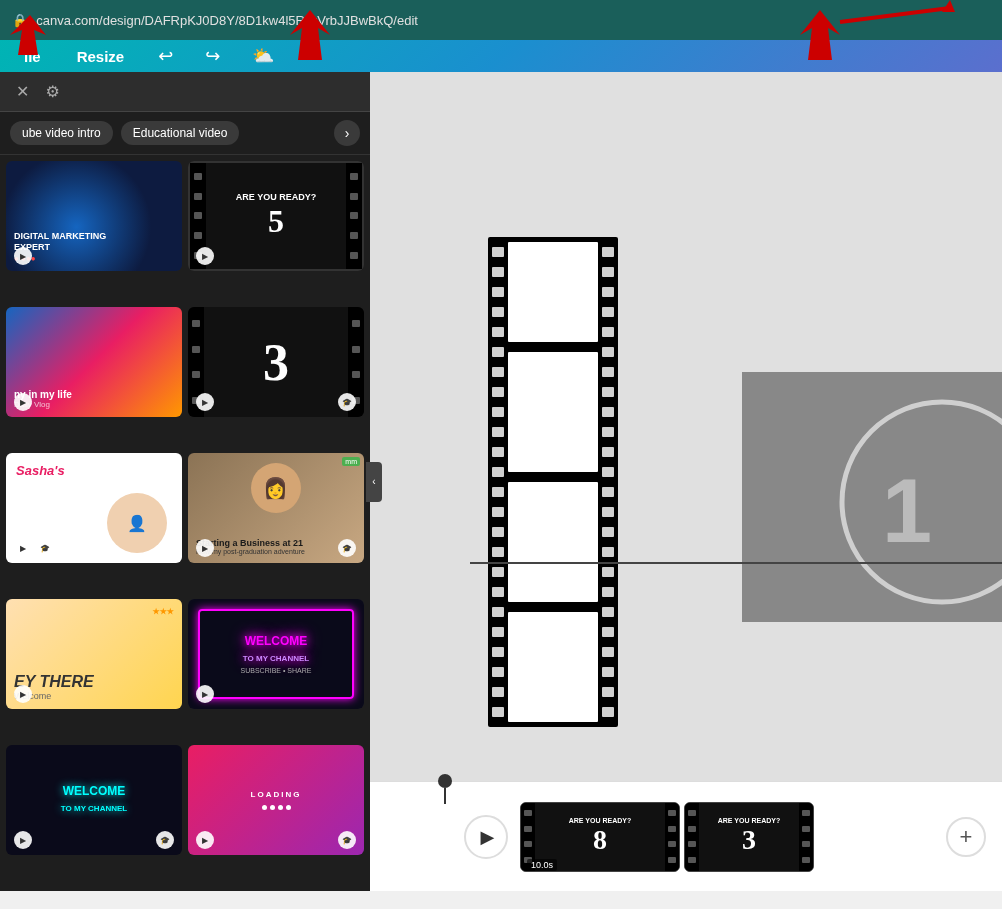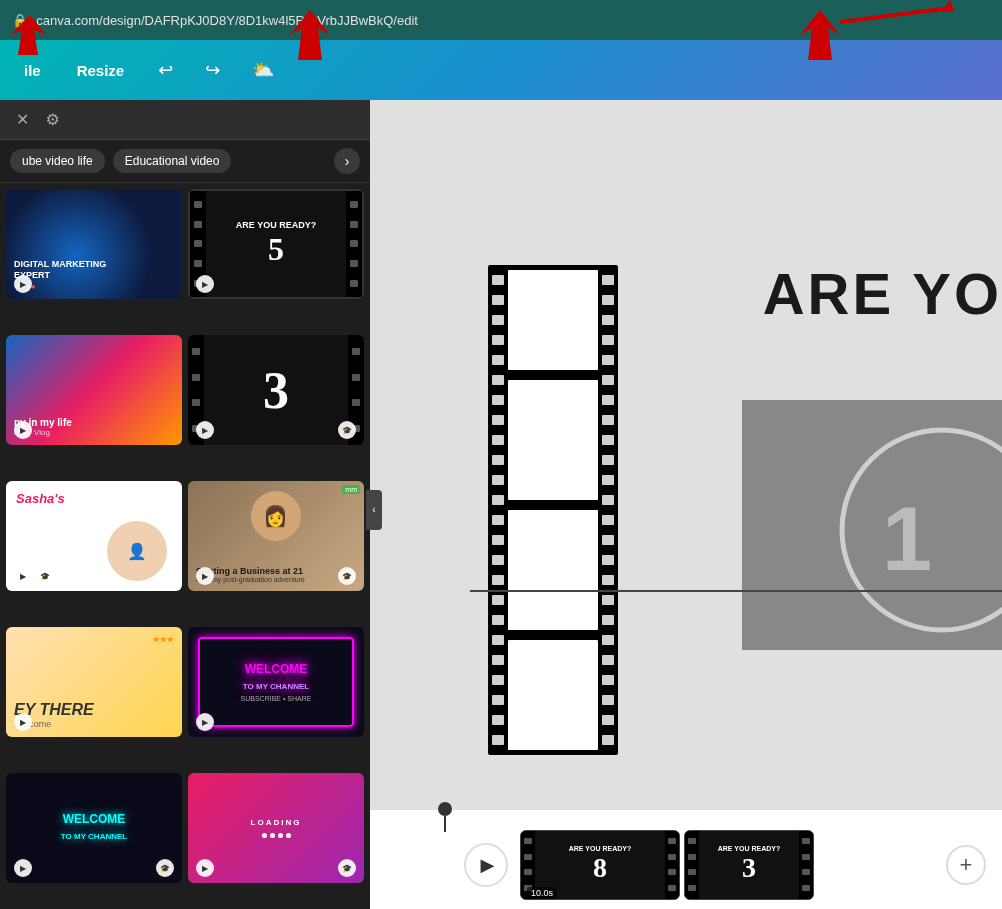--- a/index.html
+++ b/index.html
@@ -20,21 +20,21 @@
       font-size: 13px;
     }
     .browser-bar-url {
       color: #e0e0e0;
       font-size: 13px;
       flex: 1;
     }
 
     
     .toolbar {
-      height: 60px;
+      height: 32px;
       background: linear-gradient(135deg, #00b4b4 0%, #1a8fcf 50%, #5b6fce 100%);
       display: flex;
       align-items: center;
       padding: 0 16px;
       gap: 20px;
     }
     .toolbar-btn {
       color: white;
       font-weight: bold;
       font-size: 15px;
@@ -473,21 +473,21 @@
 <div class="main">
 
   <div class="sidebar">
 
     <div class="search-bar">
       <button class="search-close">✕</button>
       <button class="search-filter">⚙</button>
     </div>
 
     <div class="filter-tabs">
-      <button class="filter-tab">ube video life</button>
+      <button class="filter-tab">ube video intro</button>
       <button class="filter-tab">Educational video</button>
       <button class="filter-tab-arrow">›</button>
     </div>
 
     <div class="template-grid">
 
       <div class="template-item">
         <div class="tmpl-digital">
           <div class="tmpl-digital-text">DIGITAL MARKETING<br>EXPERT</div>
           <div class="tmpl-digital-sub">● ●●●</div>
@@ -674,21 +674,20 @@
           <rect x="114" y="450" width="12" height="10" fill="#d0d0d0" rx="1"></rect>
           <rect x="114" y="470" width="12" height="10" fill="#d0d0d0" rx="1"></rect>
 
           <rect x="20" y="5" width="90" height="100" fill="white" rx="1"></rect>
           <rect x="20" y="115" width="90" height="120" fill="white" rx="1"></rect>
           <rect x="20" y="245" width="90" height="120" fill="white" rx="1"></rect>
           <rect x="20" y="375" width="90" height="110" fill="white" rx="1"></rect>
         </svg>
       </div>
 
-      <div style="position:absolute;right:0;top:160px;font-size:58px;font-weight:900;color:#1a1a1a;font-family:Impact,'Arial Black',sans-serif;letter-spacing:3px;">ARE YO</div>
 
       <div style="position:absolute;right:0;top:300px;width:260px;height:250px;background:#888;">
         <svg width="260" height="250" viewBox="0 0 260 250">
           <circle cx="200" cy="130" r="100" fill="none" stroke="white" stroke-width="5" opacity="0.6"></circle>
           <text x="140" y="170" font-family="Impact,sans-serif" font-size="90" font-weight="bold" fill="#bbb">1</text>
         </svg>
       </div>
 
       <div style="position:absolute;left:100px;right:0;top:490px;height:2px;background:#444;"></div>
 

